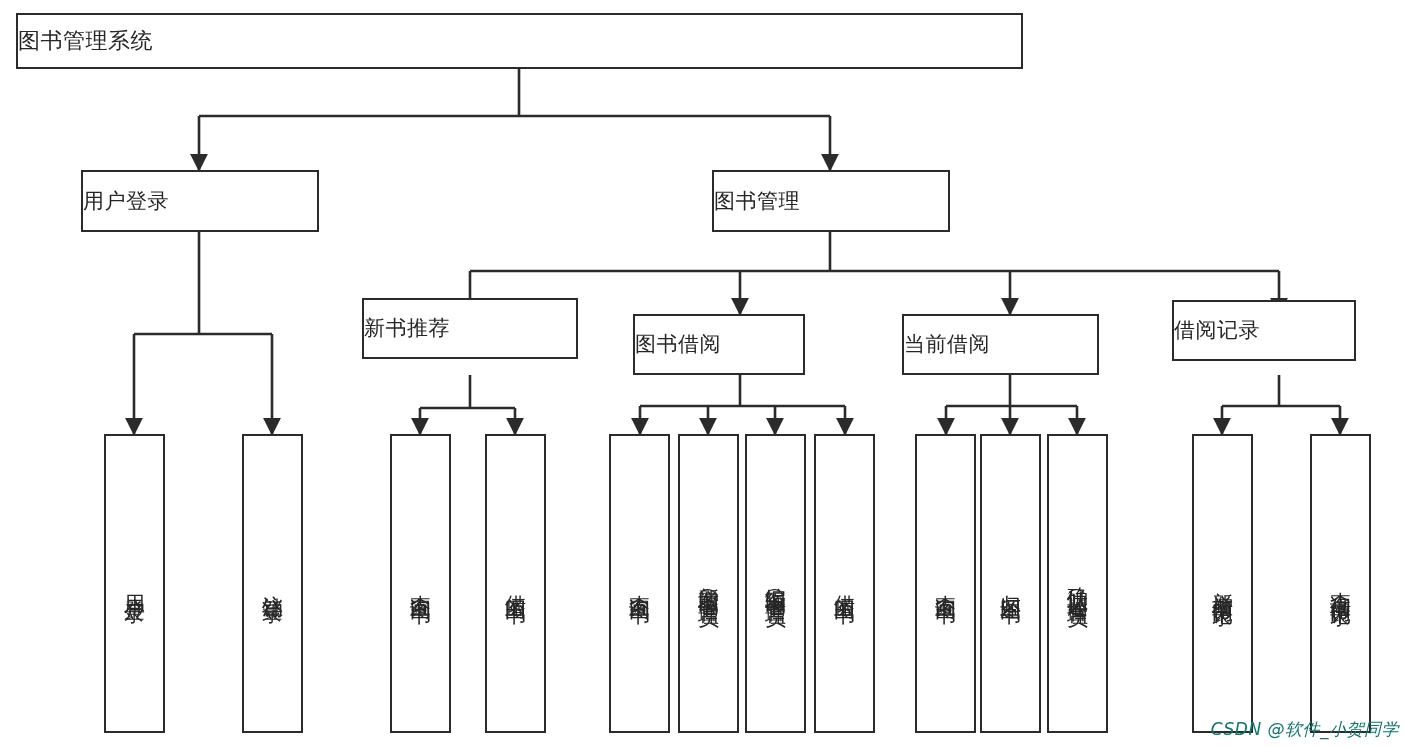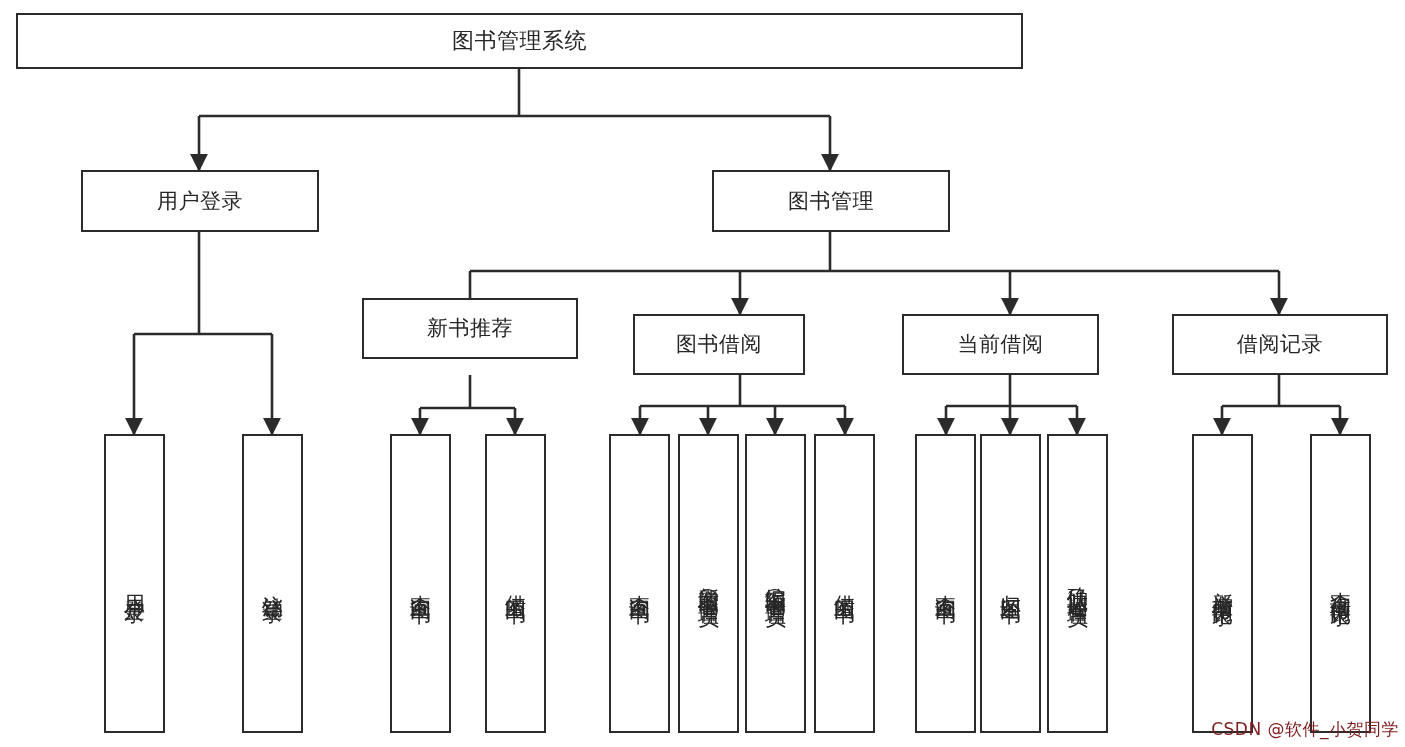--- a/index.html
+++ b/index.html
@@ -23,21 +23,20 @@
     height: 747px;
     pointer-events: none;
   }
   .node {
     position: absolute;
     box-sizing: border-box;
     border: 2px solid #2b2b2b;
     background: #ffffff;
     display: flex;
     align-items: center;
-    justify-content: center;
     color: #262626;
   }
   .node .label {
     display: block;
     text-align: center;
     line-height: 1.28;
   }
   
   .node.horiz .label {
     font-size: 21px;
@@ -58,23 +57,24 @@
     line-height: 1.05;
     letter-spacing: 3px;
     white-space: nowrap;
     max-height: 284px;
   }
   .watermark {
     position: absolute;
     right: 6px;
     bottom: 6px;
     font-size: 17px;
-    color: #7f1d1d;
+    color: #0f766e;
     letter-spacing: 0.5px;
     white-space: nowrap;
+    font-style: italic;
   }
 </style>
 </head>
 <body>
 
 <div id="canvas">
 
   <svg id="wires" viewBox="0 0 1405 747" xmlns="http://www.w3.org/2000/svg">
     <defs>
       <marker id="arrow" viewBox="0 0 10 10" refX="9" refY="5" markerWidth="7" markerHeight="7" orient="auto-start-reverse">
@@ -138,21 +138,21 @@
 
   <div class="node horiz" style="left:362px; top:298px; width:216px; height:61px;">
     <span class="label">新书推荐</span>
   </div>
   <div class="node horiz" style="left:633px; top:314px; width:172px; height:61px;">
     <span class="label">图书借阅</span>
   </div>
   <div class="node horiz" style="left:902px; top:314px; width:197px; height:61px;">
     <span class="label">当前借阅</span>
   </div>
-  <div class="node horiz" style="left:1172px; top:314px; width:216px; height:61px;">
+  <div class="node horiz" style="left:1172px; top:300px; width:184px; height:61px;">
     <span class="label">借阅记录</span>
   </div>
 
   <div class="node vert" style="left:104px; top:434px; width:61px; height:299px;">
     <span class="label">用户登录</span>
   </div>
   <div class="node vert" style="left:242px; top:434px; width:61px; height:299px;">
     <span class="label">注销登录</span>
   </div>
 

